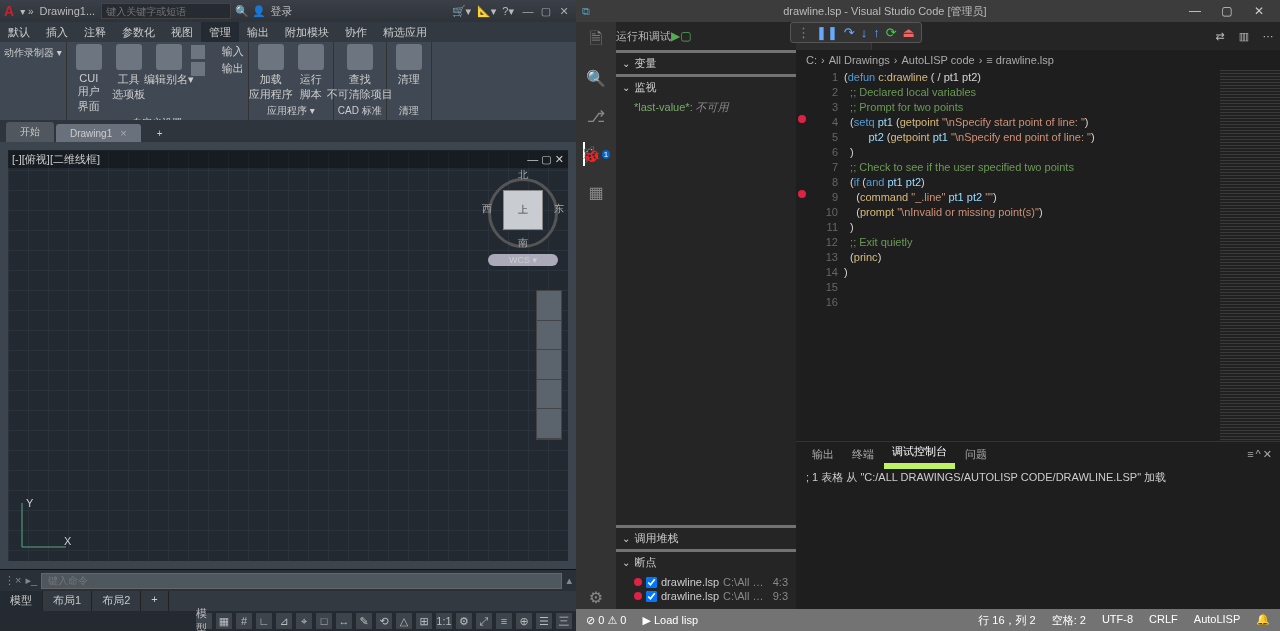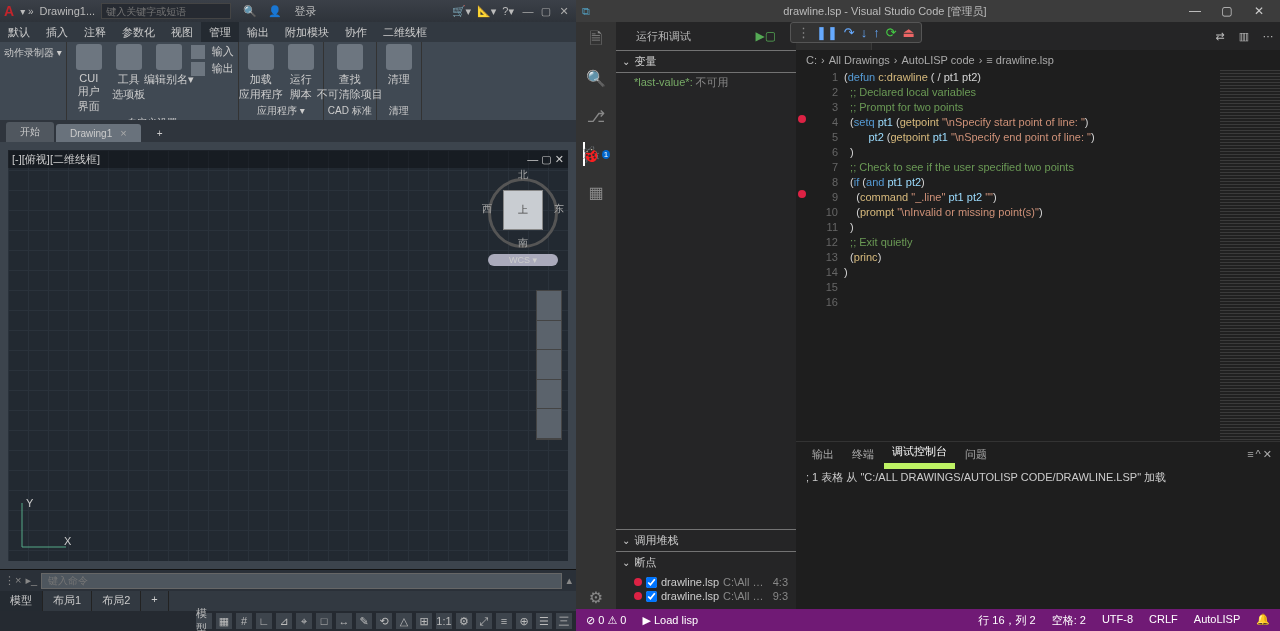--- a/index.html
+++ b/index.html
@@ -2,34 +2,34 @@
 <html><head>
 <meta charset="utf-8">
 <style>
 *{margin:0;padding:0;box-sizing:border-box;font-family:"Microsoft YaHei",sans-serif;font-size:11px;-webkit-user-select:none;user-select:none}
 body{display:flex;width:1280px;height:631px;overflow:hidden;background:#1e1e1e;color:#ccc}
 
 .acad{flex:0 0 576px;display:flex;flex-direction:column;background:#3c444d}
 .acad .titlebar{height:22px;background:linear-gradient(#3b4048,#2e333a);display:flex;align-items:center;padding:0 4px;gap:6px;color:#bbb}
 .acad .a-logo{color:#c3242b;font-weight:bold;font-size:14px}
 .acad .qat{display:flex;gap:3px;font-size:10px}
-.acad .search{flex:1;display:flex;gap:12px;align-items:center}
+.acad .search{flex:1;display:flex;gap:4px;align-items:center}
 .acad .search input{background:#262a31;border:1px solid #444;color:#bbb;width:130px;height:16px;padding:0 4px;font-size:10px}
 .acad .win-btns{display:flex;gap:2px;margin-left:auto}
 .acad .win-btns span{width:16px;height:16px;display:inline-flex;align-items:center;justify-content:center;color:#aaa;cursor:pointer}
 .acad .ribbontabs{display:flex;height:20px;background:#323941}
 .acad .ribbontabs div{padding:3px 8px;color:#ccc;cursor:pointer}
 .acad .ribbontabs .active{background:#242a31}
 .acad .ribbon{height:78px;background:#404953;display:flex}
 .acad .panel{display:flex;flex-direction:column;align-items:center;border-right:1px solid #333;padding:2px 4px;font-size:10px;color:#ccc}
 .acad .panel .icons{display:flex;gap:4px;align-items:flex-start;flex:1}
 .acad .panel .big{width:36px;display:flex;flex-direction:column;align-items:center;gap:2px}
 .acad .panel .big .ic{width:26px;height:26px;background:#6d7680;border-radius:3px}
 .acad .panel .small{display:flex;flex-direction:column;gap:2px}
-.acad .panel .small div{display:flex;align-items:center;gap:7px}
+.acad .panel .small div{display:flex;align-items:center;gap:17px}
 .acad .panel .small .sic{width:14px;height:14px;background:#6d7680}
 .acad .panel .title{font-size:10px;color:#ccc;padding-top:2px}
 .acad .doctabs{display:flex;height:22px;background:#2f353d;align-items:flex-end;gap:2px;padding-left:6px}
 .acad .doctabs div{padding:3px 14px;background:#50575f;border-radius:3px 3px 0 0;cursor:pointer;font-size:10px}
 .acad .doctabs .active{background:#69727c}
 .acad .doctabs .close-x{color:#aaa;margin-left:8px}
 .acad .viewport{flex:1;position:relative;background:#222931;background-image:linear-gradient(#2a323b 1px,transparent 1px),linear-gradient(90deg,#2a323b 1px,transparent 1px);background-size:20px 20px;margin:8px}
 .acad .vp-header{position:absolute;top:0;left:0;right:0;height:18px;background:rgba(0,0,0,.3);display:flex;align-items:center;padding:0 4px;font-size:10px;color:#ccc;justify-content:space-between}
 .acad .vp-header .vh-btns span{width:14px;text-align:center;cursor:pointer}
 .acad .viewcube{position:absolute;top:20px;right:10px;width:70px;height:90px}
@@ -50,28 +50,28 @@
 .vsc{flex:1;display:flex;flex-direction:column;background:#1e1e1e}
 .vsc .titlebar{height:22px;background:#3c3c3c;display:flex;align-items:center;padding:0 6px;gap:2px;font-size:11px;color:#ccc}
 .vsc .titlebar .menu{padding:0 6px;cursor:pointer}
 .vsc .titlebar .title{flex:1;text-align:center;color:#bbb}
 .vsc .titlebar .wbtn{width:30px;text-align:center;cursor:pointer;font-size:12px}
 .vsc .body{flex:1;display:flex;min-height:0}
 .vsc .activity{width:40px;background:#333;display:flex;flex-direction:column;align-items:center;padding-top:6px;gap:14px;color:#888}
 .vsc .activity .ai{width:24px;height:24px;display:flex;align-items:center;justify-content:center;font-size:16px;cursor:pointer}
 .vsc .activity .ai.active{color:#fff;border-left:2px solid #fff;margin-left:-2px}
 .vsc .sidebar{width:180px;background:#252526;display:flex;flex-direction:column;font-size:11px;color:#ccc}
-.vsc .sb-title{height:28px;display:flex;align-items:center;justify-content:space-between;padding:0 20px;text-transform:uppercase;font-size:10px;color:#bbb}
+.vsc .sb-title{height:28px;display:flex;align-items:center;padding:0 0;text-transform:uppercase;font-size:10px;color:#bbb}
 .vsc .sb-title .run-icon{color:#5a5;font-size:12px}
-.vsc .sb-sec{border-top:1px solid #737373}
+.vsc .sb-sec{border-top:3px solid #737373}
 .vsc .sb-sec-h{display:flex;align-items:center;gap:4px;padding:3px 6px;cursor:pointer}
 .vsc .sb-sec-h:before{content:"⌄";font-size:10px}
 .vsc .sb-body{padding:2px 8px 6px 18px;font-size:10px}
 .vsc .watch-key{color:#7a6;margin-top:15px;}
-.vsc .watch-unavail{color:#888;}
+.vsc .watch-unavail{color:#888;font-style:italic}
 .vsc .bp-row{display:flex;align-items:center;gap:4px;padding:1px 0}
 .vsc .bp-dot{width:8px;height:8px;border-radius:50%;background:#d24}
 .vsc .bp-path{color:#888;flex:1;overflow:hidden;text-overflow:ellipsis;white-space:nowrap}
 .vsc .bp-ln{color:#888}
 .vsc .editor-area{flex:1;display:flex;flex-direction:column;min-width:0}
 .vsc .edtabs{height:28px;background:#252526;display:flex;align-items:center}
 .vsc .edtabs .tab{padding:6px 10px;background:#2d2d2d;border-right:1px solid #3a3a3a;font-size:11px;cursor:pointer}
 .vsc .edtabs .tab .tico{color:#519aba}
 .vsc .edtabs .spacer{flex:1}
 .vsc .edtabs .tbtn{width:24px;text-align:center;color:#bbb;cursor:pointer}
@@ -85,21 +85,21 @@
 .vsc .bp{position:absolute;width:8px;height:8px;background:#d24;border-radius:50%;left:2px}
 .vsc .src{flex:1;white-space:pre}
 .k-defun{color:#569cd6}.k-fn{color:#d7ba7d}.k-str{color:#ce9178}.k-cmt{color:#6a9955}.k-var{color:#9cdcfe}.k-par{color:#d4d4d4}
 .vsc .minimap{width:60px;background:#202020;background-image:linear-gradient(#3a3a3a 1px,transparent 1px);background-size:100% 3px}
 .vsc .panel-area{height:168px;display:flex;flex-direction:column;border-top:1px solid #333}
 .vsc .ptabs{display:flex;height:24px;align-items:center;gap:2px;padding:0 8px;font-size:10px;color:#aaa}
 .vsc .ptabs div{padding:4px 8px;cursor:pointer}
 .vsc .ptabs .active{color:#fff;border-bottom:6px solid #bef264}
 .vsc .ptabs .spacer{flex:1}
 .vsc .pbody{flex:1;padding:4px 10px;font-family:Consolas,monospace;font-size:11px;color:#ccc}
-.vsc .statusbar{height:22px;background:#701a75;color:#fff;display:flex;align-items:center;font-size:11px}
+.vsc .statusbar{height:22px;background:#737373;color:#fff;display:flex;align-items:center;font-size:11px}
 .vsc .sb-left{display:flex;gap:8px;align-items:center;padding:0 6px}
 .vsc .sb-item{padding:0 4px;cursor:pointer}
 .vsc .sb-right{margin-left:auto;display:flex;gap:8px;padding:0 6px}
 </style>
 </head>
 <body>
 
 <div class="acad">
   <div class="titlebar">
     <span class="a-logo">A</span>
@@ -124,21 +124,21 @@
   <div class="ribbontabs" id="ribbontabs">
       <div>默认</div>
       <div>插入</div>
       <div>注释</div>
       <div>参数化</div>
       <div>视图</div>
       <div class="active">管理</div>
       <div>输出</div>
       <div>附加模块</div>
       <div>协作</div>
-      <div>二维线框</div>
+      <div>精选应用</div>
     </div>
 
   <div class="ribbon" id="ribbon">
       <div class="panel">
         <div class="title">动作录制器 ▾</div>
       </div>
       <div class="panel">
         <div class="icons">
           <div class="big">
             <div class="ic"></div>
@@ -316,20 +316,23 @@
       <div class="sb-title">
         <span>运行和调试</span>
         <span class="run-icon">▶▢</span>
       </div>
       <div class="sb-sec">
           <div class="sb-sec-h">
             <span>变量</span>
           </div>
         </div>
       <div class="sb-sec" style="flex:1">
+        <div class="sb-sec-h">
+            <span>监视</span>
+          </div>
         <div class="sb-body">
           <span class="watch-key">*last-value*:</span>
           <span class="watch-unavail">不可用</span>
         </div>
       </div>
       <div class="sb-sec">
           <div class="sb-sec-h">
             <span>调用堆栈</span>
           </div>
         </div>

